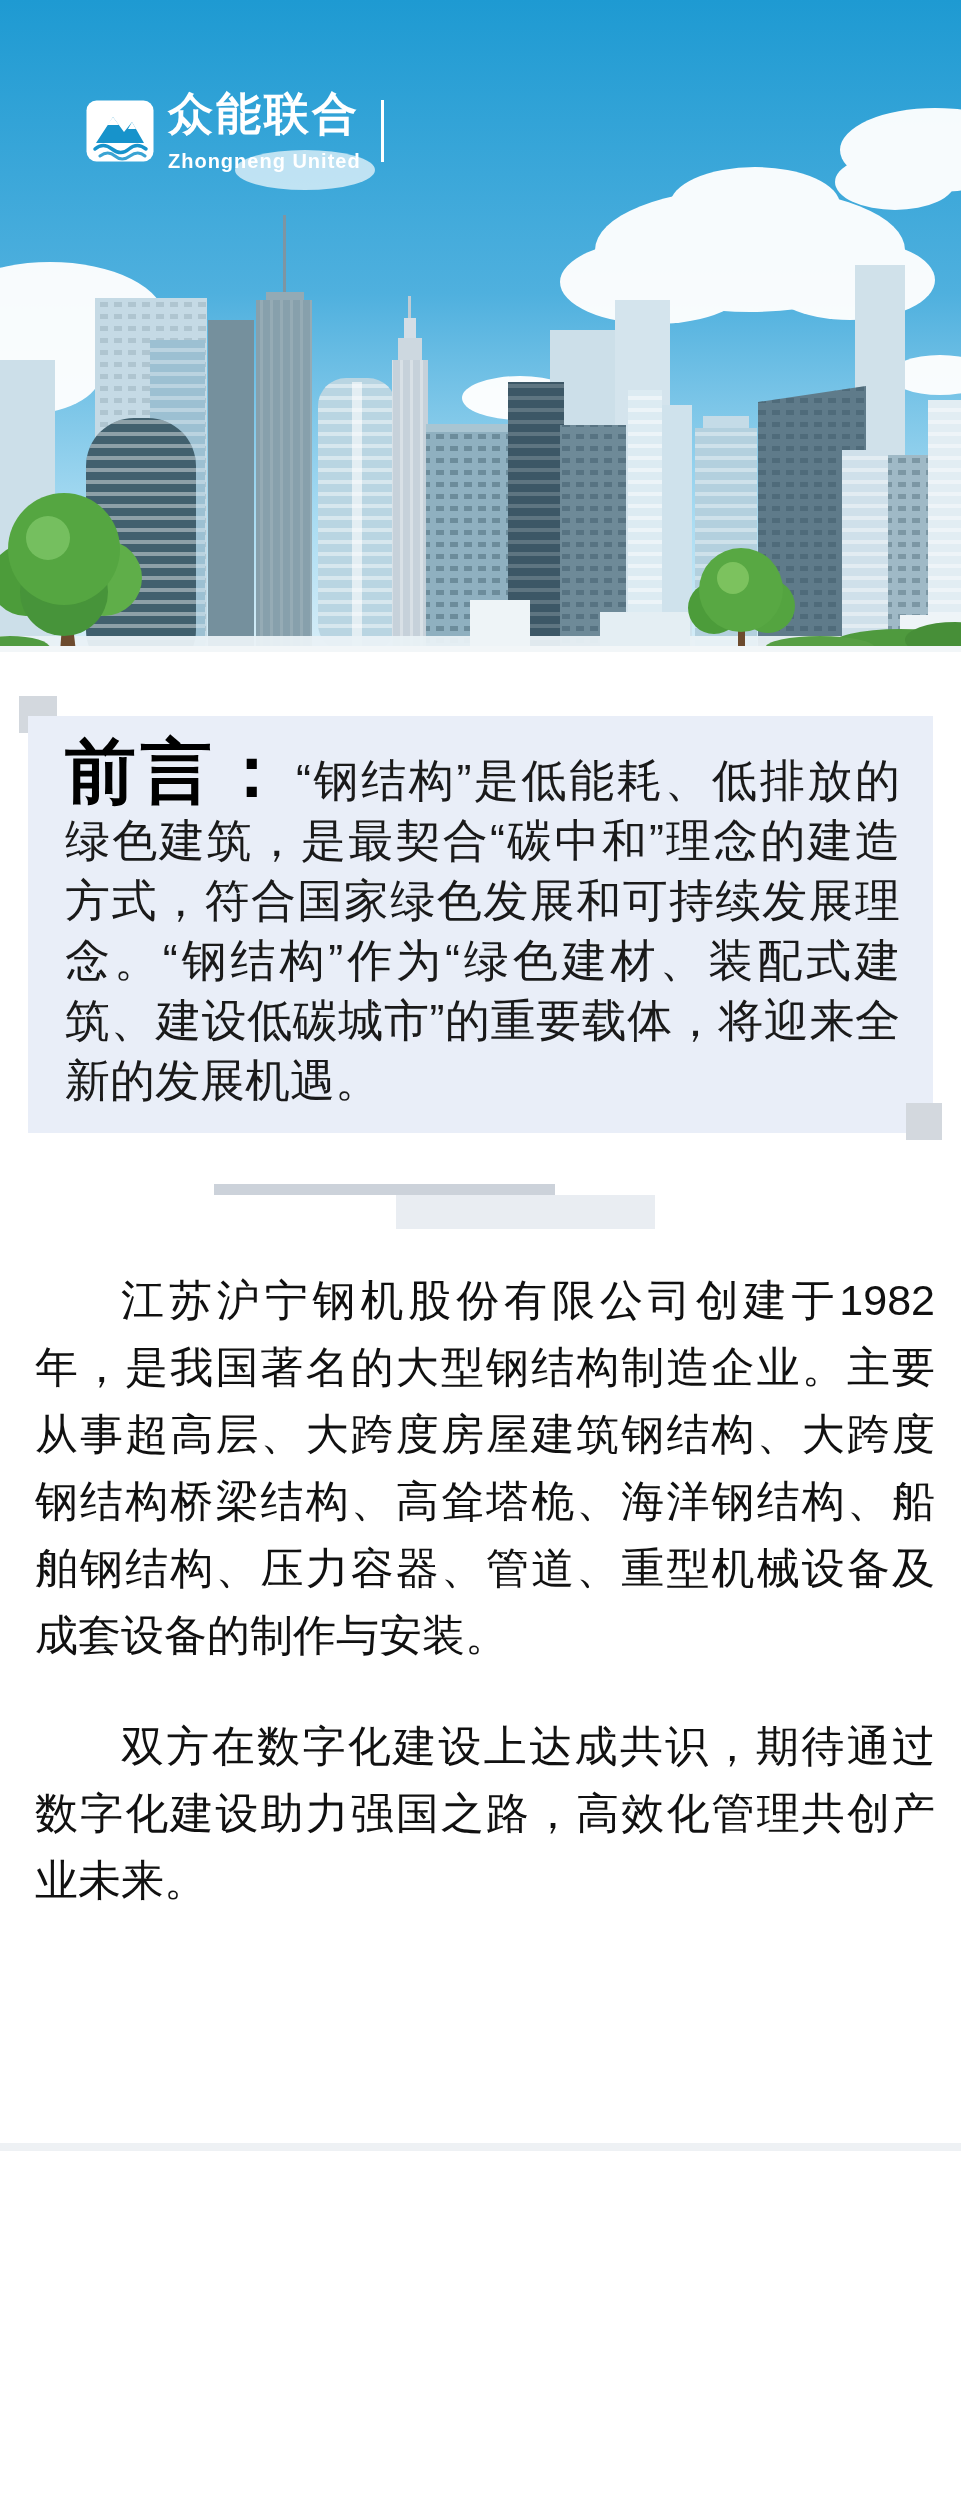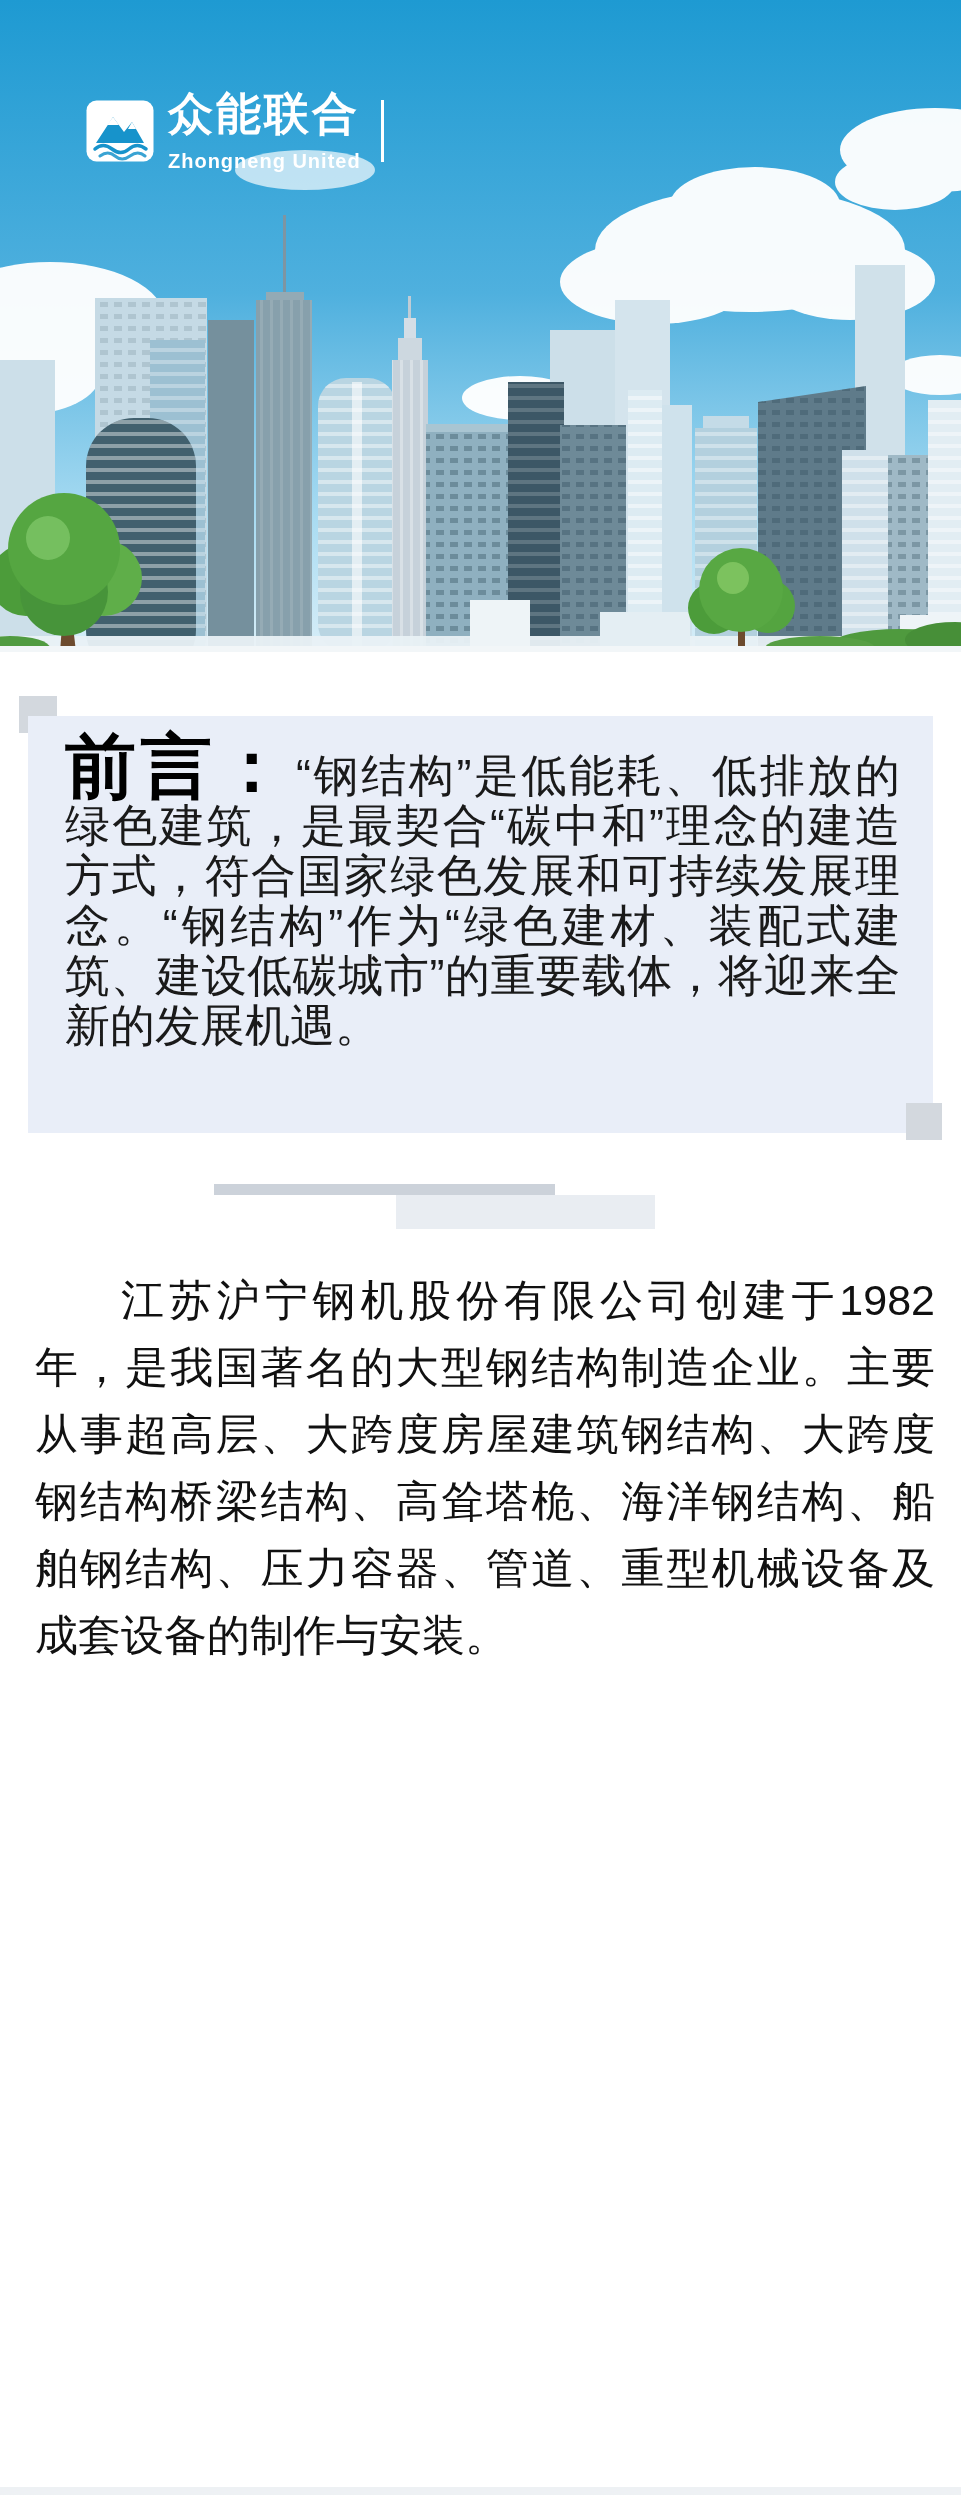--- a/index.html
+++ b/index.html
@@ -1,18 +1,18 @@
 <!DOCTYPE html>
 <html><head>
 <meta charset="utf-8">
 <style>
   html,body{margin:0;padding:0;background:#fff;}
   .page{
     position:relative;
-    width:961px;height:2495px;
+    width:961px;height:2151px;
     overflow:hidden;
     background:#fff;
     font-family:"Liberation Sans", sans-serif;
   }
 
   
   .hero{position:relative;width:961px;height:652px;overflow:hidden;}
   .hero-svg{position:absolute;left:0;top:0;width:961px;height:652px;display:block;}
   .logo-bar{
     position:absolute;left:86px;top:98px;height:66px;
@@ -39,21 +39,21 @@
   .preface-wrap{position:relative;width:961px;height:533px;margin-top:44px;}
   .sq{position:absolute;background:#d3d8de;}
   .sq-tl{left:19px;top:0;width:38px;height:37px;}
   .sq-br{left:906px;top:407px;width:36px;height:37px;}
   .preface-box{
     position:absolute;left:28px;top:20px;width:905px;height:417px;
     background:#e9eef8;box-sizing:border-box;
     padding:26px 33px 0 37px;
   }
   .preface-box p{
-    margin:0;font-size:45px;line-height:50px;color:#1a1a1a;
+    margin:0;font-size:45px;line-height:60px;color:#1a1a1a;
     font-weight:500;text-align:justify;
   }
   .preface-label{
     font-size:71px;font-weight:800;color:#000;
     letter-spacing:2px;margin-right:4px;
   }
   .bar{position:absolute;}
   .bar-dark{left:214px;top:488px;width:341px;height:11px;background:#ccd2da;}
   .bar-light{left:396px;top:499px;width:259px;height:34px;background:#e9edf2;}
 
@@ -228,16 +228,17 @@
     </div>
     <div class="sq sq-br"></div>
     <div class="bar bar-dark"></div>
     <div class="bar bar-light"></div>
   </section>
 
   <main class="content">
     <p class="p1">江苏沪宁钢机股份有限公司创建于1982年，是我国著名的大型钢结构制造企业。主要从事超高层、大跨度房屋建筑钢结构、大跨度钢结构桥梁结构、高耸塔桅、海洋钢结构、船舶钢结构、压力容器、管道、重型机械设备及成套设备的制作与安装。</p>
 
 
+    <p class="p3">双方在数字化建设上达成共识，期待通过数字化建设助力强国之路，高效化管理共创产业未来。</p>
   </main>
 
   <div class="footer-strip"></div>
 </div>
 
 </body></html>

